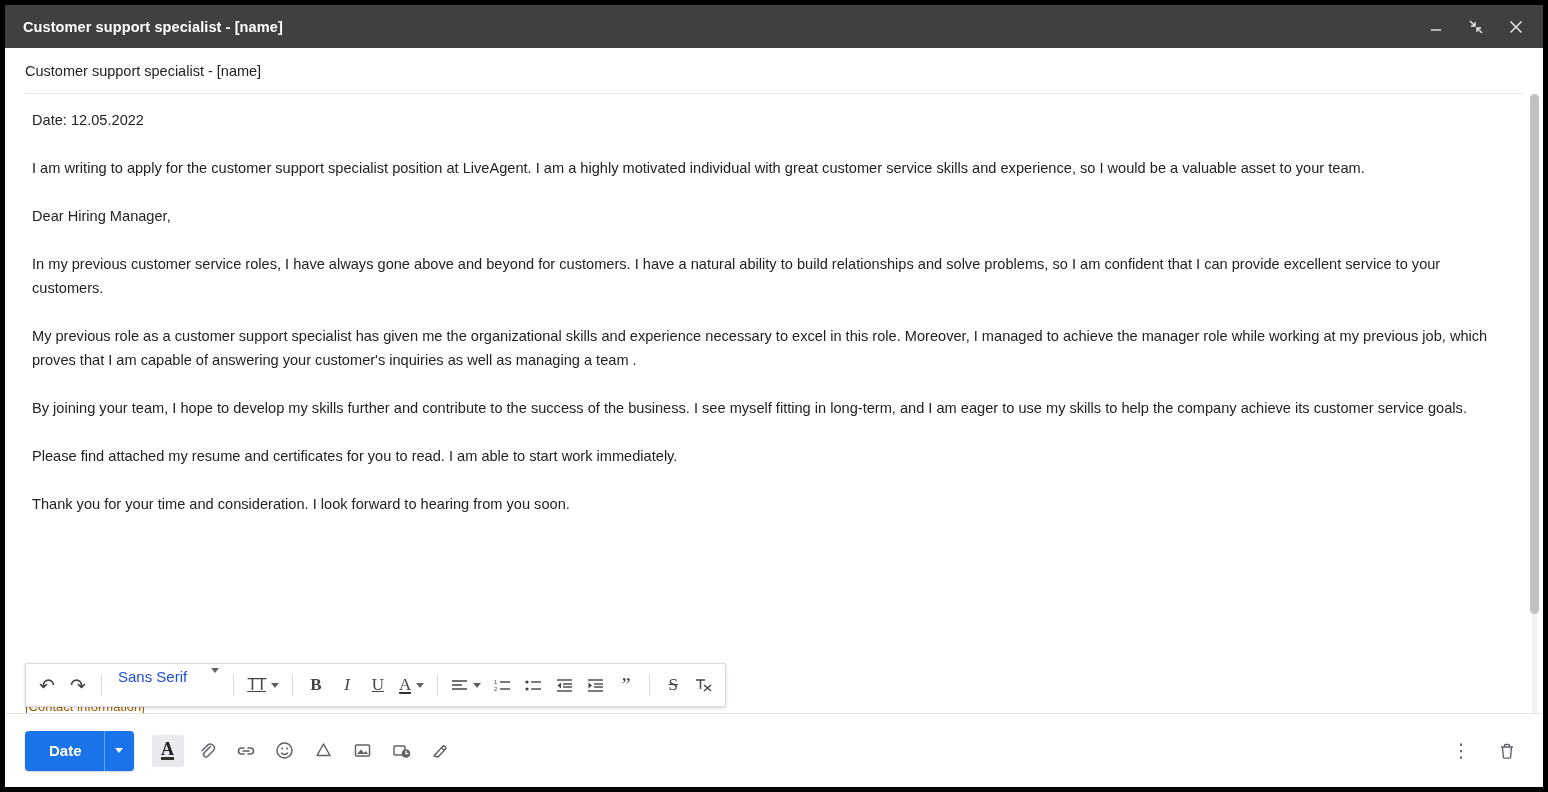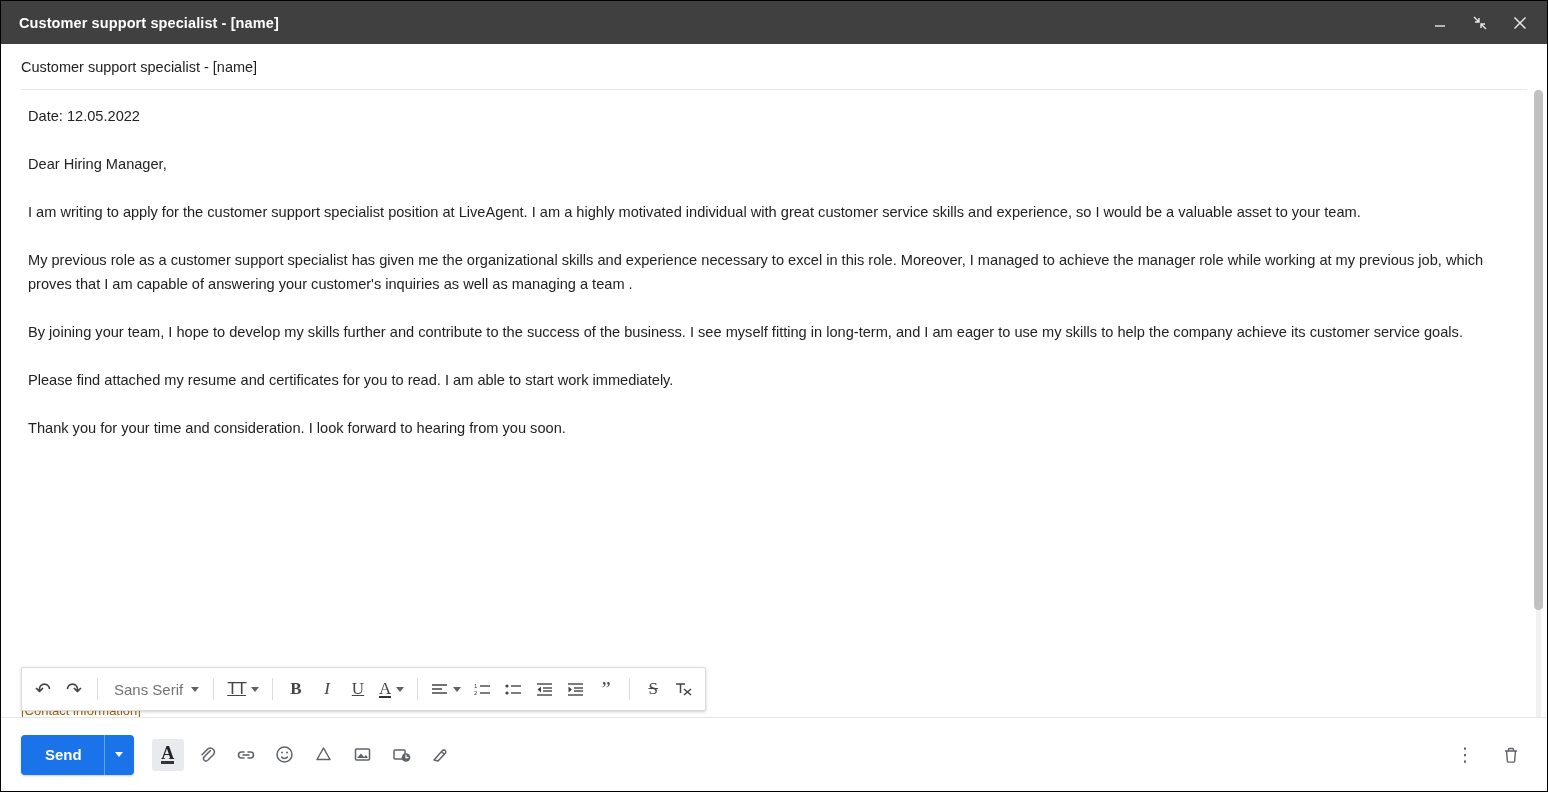--- a/index.html
+++ b/index.html
@@ -9,21 +9,21 @@
     background: #fff;
     font-family: "Liberation Sans", sans-serif;
     overflow: hidden;
   }
   .window {
     position: relative;
     width: 1548px; height: 792px;
     background: #fff;
     display: flex;
     flex-direction: column;
-    border: 1px solid #000000;
+    border: 5px solid #000000;
   }
   
   .titlebar {
     height: 43px;
     background: #404040;
     color: #fff;
     display: flex;
     align-items: center;
     padding: 0 14px 0 18px;
     flex: 0 0 auto;
@@ -155,25 +155,25 @@
     border-radius: 3px;
     font-size: 15px;
   }
   .ft-sep {
     width: 1px;
     height: 22px;
     background: #dadce0;
     margin: 0 7px;
   }
   .ft-font {
-    display: flex; align-items: center; gap: 8px;
+    display: flex; align-items: flex-start; gap: 24px;
     padding: 0 6px 0 8px;
     height: 34px;
     cursor: pointer;
-    color: #737373;
+    color: #1d4ed8;
     font-size: 15px;
   }
   .caret-dn {
     width: 0; height: 0;
     border-left: 4px solid transparent;
     border-right: 4px solid transparent;
     border-top: 5px solid #5f6368;
     display: inline-block;
   }
   .undo-ico { font-size: 19px; }
@@ -279,22 +279,23 @@
 
   <div class="fields">
     <div class="field-row">
       <span class="field-subject" title="Subject">Customer support specialist - [name]</span>
     </div>
   </div>
 
   <div class="body-wrap">
     <div class="body-scroll">
       <p class="gap">Date: 12.05.2022</p>
+      <p class="gap">I am writing to apply for the customer support specialist position at LiveAgent. I am a highly motivated individual with great customer service skills and experience, so I would be a valuable asset to your team.</p>
       <p class="gap">Dear Hiring Manager,</p>
-      <p class="gap">I am writing to apply for the customer support specialist position at LiveAgent. I am a highly motivated individual with great customer service skills and experience, so I would be a valuable asset to your team.</p>
+      <p class="gap">In my previous customer service roles, I have always gone above and beyond for customers. I have a natural ability to build relationships and solve problems, so I am confident that I can provide excellent service to your customers.</p>
       <p class="gap">My previous role as a customer support specialist has given me the organizational skills and experience necessary to excel in this role. Moreover, I managed to achieve the manager role while working at my previous job, which proves that I am capable of answering your customer's inquiries as well as managing a team .</p>
       <p class="gap">By joining your team, I hope to develop my skills further and contribute to the success of the business. I see myself fitting in long-term, and I am eager to use my skills to help the company achieve its customer service goals.</p>
       <p class="gap">Please find attached my resume and certificates for you to read. I am able to start work immediately.</p>
       <p class="gap">Thank you for your time and consideration. I look forward to hearing from you soon.</p>
       <div class="tail-text">[Contact information]</div>
     </div>
 
     <div class="scrollbar">
       <div class="track"></div>
       <div class="thumb"></div>
@@ -371,21 +372,21 @@
         <svg width="18" height="16" viewBox="0 0 18 16">
           <path d="M1 3 L10 3 M5.5 3 L5.5 12" stroke="#444" stroke-width="1.5" fill="none"></path>
           <path d="M9 8 L16 14 M16 8 L9 14" stroke="#444" stroke-width="1.5"></path>
         </svg>
       </div>
     </div>
   </div>
 
   <div class="bottombar">
     <div class="send-group">
-      <div class="send-btn">Send</div>
+      <div class="send-btn">Date</div>
       <div class="send-arrow">
         <span class="caret-dn"></span>
       </div>
     </div>
 
     <div class="bottom-icons">
       <div class="bi active">
         <span class="bi-A">A</span>
       </div>
       <div class="bi">

